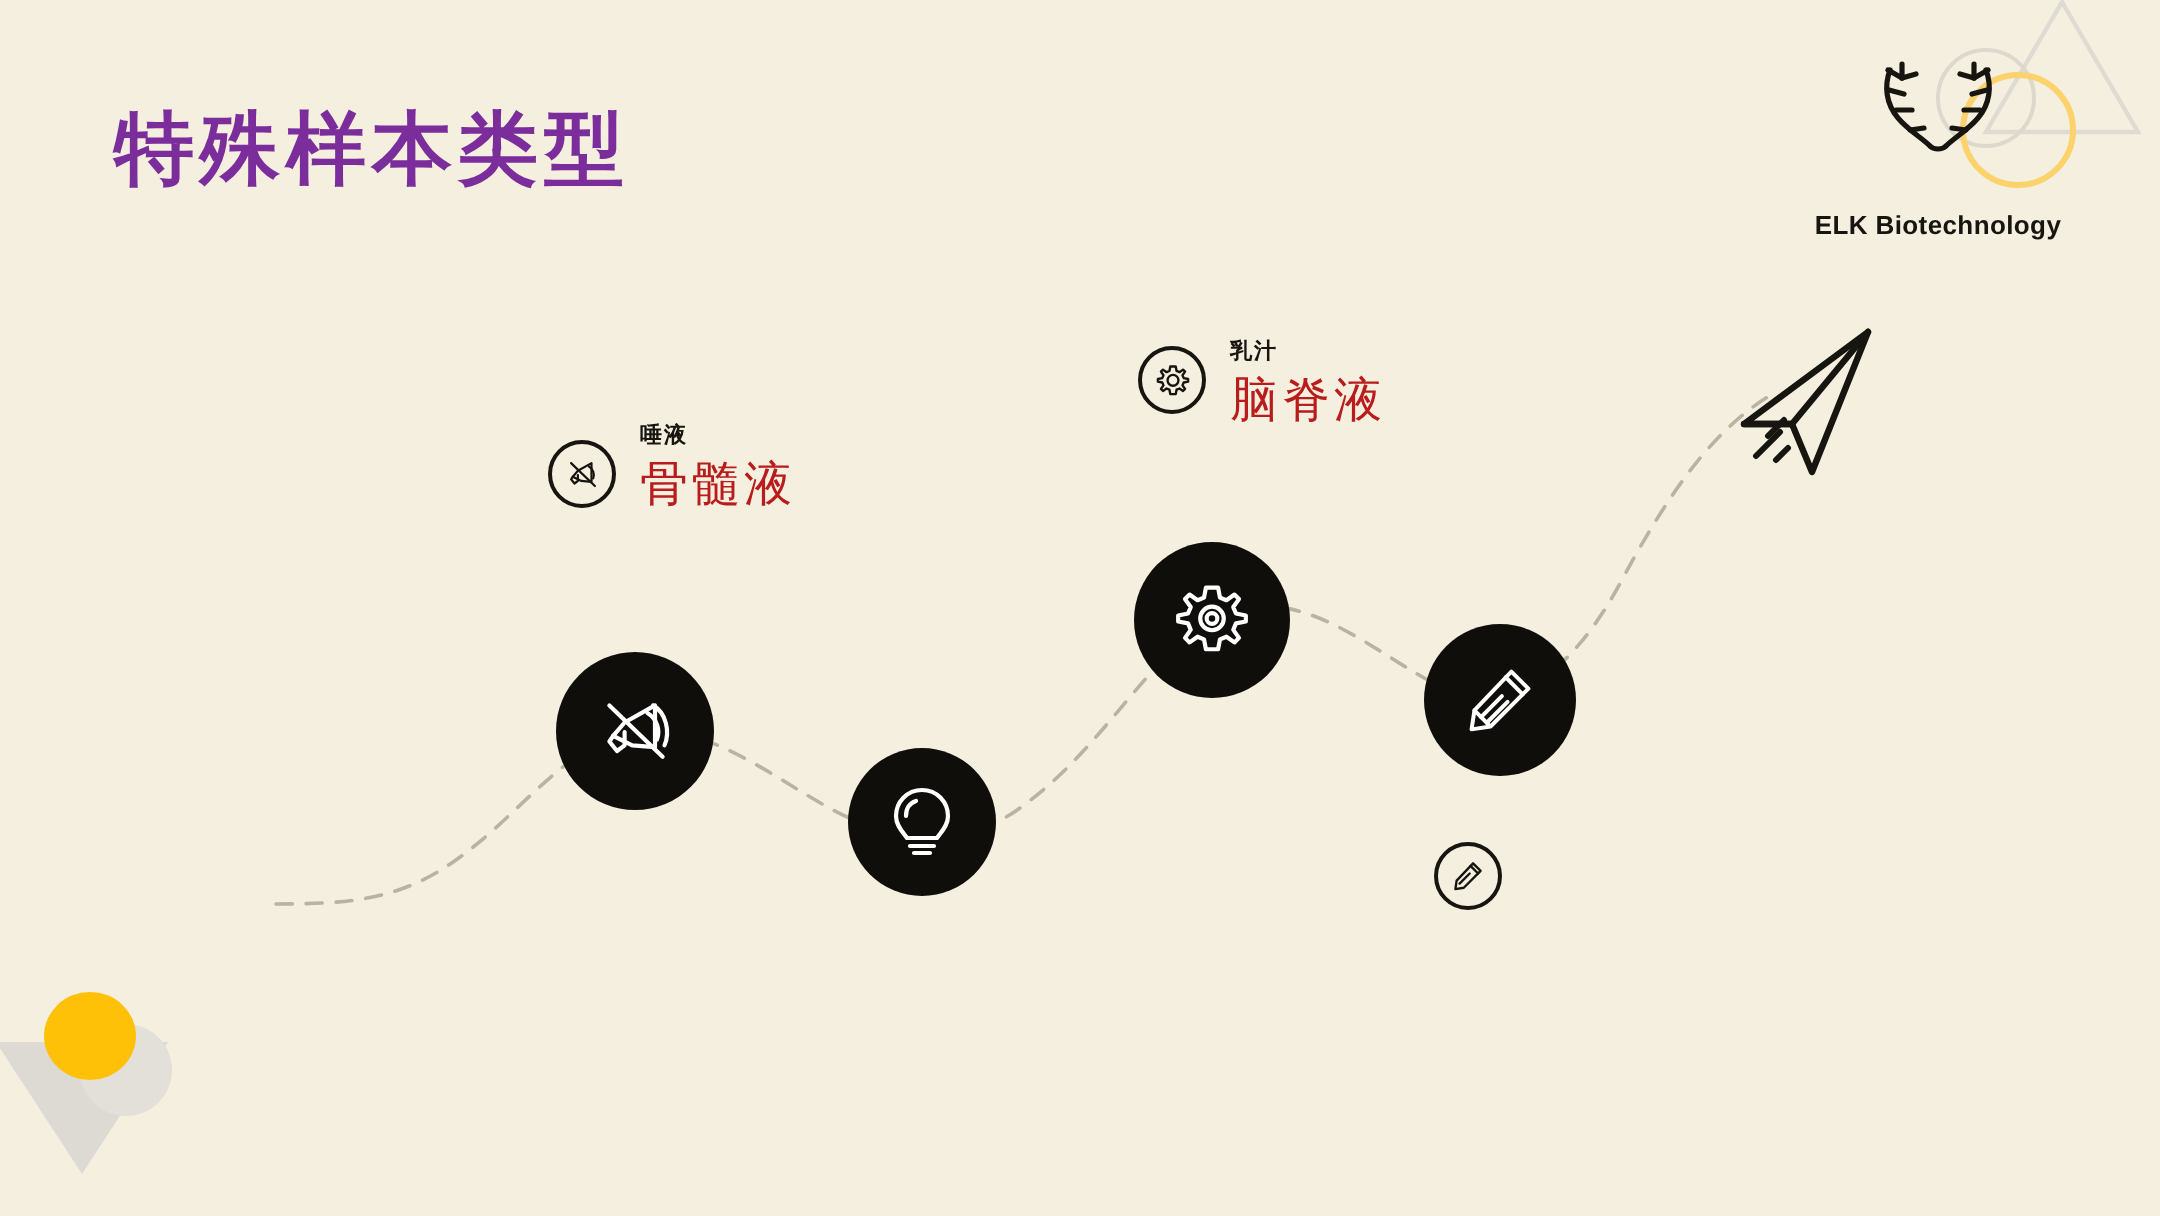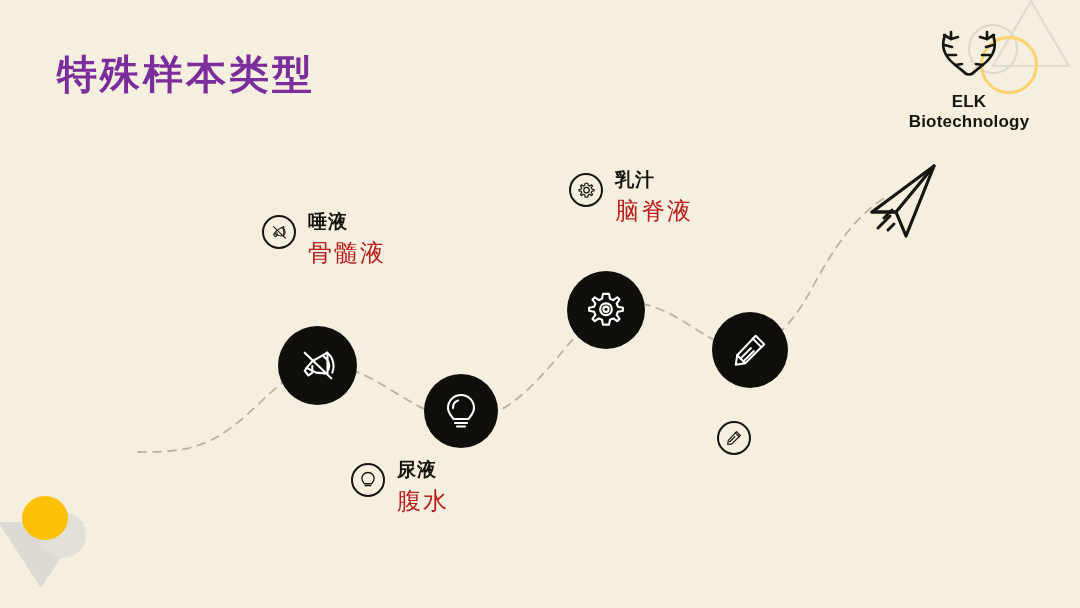--- a/index.html
+++ b/index.html
@@ -26,21 +26,21 @@
   #page-title{
     position:absolute;left:57px;top:47px;
     font-size:40px;font-weight:700;letter-spacing:3px;
     color:#7B2D9B;
     font-family:"Liberation Serif","DejaVu Serif",serif;
   }
 
   
   #logo{position:absolute;right:46px;top:26px;width:130px;text-align:center;}
   #logo-text{
-    margin-top:8px;font-size:17px;font-weight:700;letter-spacing:.2px;
+    margin-top:20px;font-size:13px;font-weight:700;letter-spacing:.2px;
     color:#17150F;font-family:"Liberation Sans",sans-serif;
   }
 
   
   #journey-svg{position:absolute;left:0;top:0;width:1080px;height:608px;}
 
   
   .node{
     position:absolute;border-radius:50%;
     background:#100E0B;
@@ -51,23 +51,23 @@
   
   .label-group{position:absolute;display:flex;align-items:flex-start;}
   .mini-badge{
     width:30px;height:30px;border-radius:50%;
     border:2.2px solid #17150F;
     display:flex;align-items:center;justify-content:center;
     flex:0 0 auto;margin-top:3px;
   }
   .label-text{margin-left:12px;}
   .label-top{
-    font-size:19px;font-weight:700;color:#17150F;
+    font-size:11px;font-weight:700;color:#17150F;
     letter-spacing:1px;line-height:1.25;
-    font-family:Liberation Mono, monospace;
+    font-family:Liberation Serif, serif;
   }
   .label-bottom{
     font-size:24px;color:#b91c1c;letter-spacing:2px;line-height:1.35;
     margin-top:1px;
     font-family:"Liberation Serif","DejaVu Serif",serif;
   }
 </style>
 </head>
 <body>
 
@@ -176,21 +176,21 @@
       <g fill="none" stroke="#FFFFFF" stroke-width="2.1" stroke-linejoin="round" stroke-linecap="round">
         <path d="M25 4 L34 13 L14 33 L4 34.5 L5.5 24.5 Z"></path>
         <path d="M22 7 L31 16"></path>
         <path d="M5.5 24.5 L13.5 32.5"></path>
         <path d="M9 28 L20 17"></path>
         <path d="M12 31 L23 20"></path>
       </g>
     </svg>
   </div>
 
-  <div class="label-group" style="left:262px;top:212px;">
+  <div class="label-group" style="left:274px;top:212px;align-items:center;">
     <div class="mini-badge">
       <svg width="17" height="17" viewBox="0 0 40 40">
         <g fill="none" stroke="#17150F" stroke-width="2.6" stroke-linejoin="round" stroke-linecap="round">
           <path d="M8 22 L14 15 L30 6 L30 28 L18 27 Z"></path>
           <path d="M8 22 L6 25 L10 30 L14 27 L14 20"></path>
           <path d="M27 10 C32 13 34 19 32 24"></path>
         </g>
         <line x1="6" y1="6" x2="34" y2="33" stroke="#17150F" stroke-width="2.6" stroke-linecap="round"></line>
       </svg>
     </div>
@@ -213,34 +213,20 @@
           <circle cx="20" cy="19.2" r="6.4"></circle>
         </g>
       </svg>
     </div>
     <div class="label-text">
       <div class="label-top">乳汁</div>
       <div class="label-bottom">脑脊液</div>
     </div>
   </div>
 
-  <div class="label-group" style="left:351px;top:460px;">
-    <div class="mini-badge">
-      <svg width="16" height="18" viewBox="0 0 34 38">
-        <g fill="none" stroke="#17150F" stroke-width="2.8" stroke-linejoin="round" stroke-linecap="round">
-          <path d="M17 3 C24.5 3 30 9 30 16 C30 21 26.5 24 24.5 27 L9.5 27 C7.5 24 4 21 4 16 C4 9 9.5 3 17 3 Z"></path>
-          <line x1="11" y1="31" x2="23" y2="31"></line>
-        </g>
-      </svg>
-    </div>
-    <div class="label-text">
-      <div class="label-top">尿液</div>
-      <div class="label-bottom">腹水</div>
-    </div>
-  </div>
 
   <div class="label-group" style="left:717px;top:418px;">
     <div class="mini-badge">
       <svg width="16" height="16" viewBox="0 0 38 38">
         <g fill="none" stroke="#17150F" stroke-width="2.8" stroke-linejoin="round" stroke-linecap="round">
           <path d="M25 4 L34 13 L14 33 L4 34.5 L5.5 24.5 Z"></path>
           <path d="M22 7 L31 16"></path>
           <path d="M9 28 L21 16"></path>
         </g>
       </svg>

